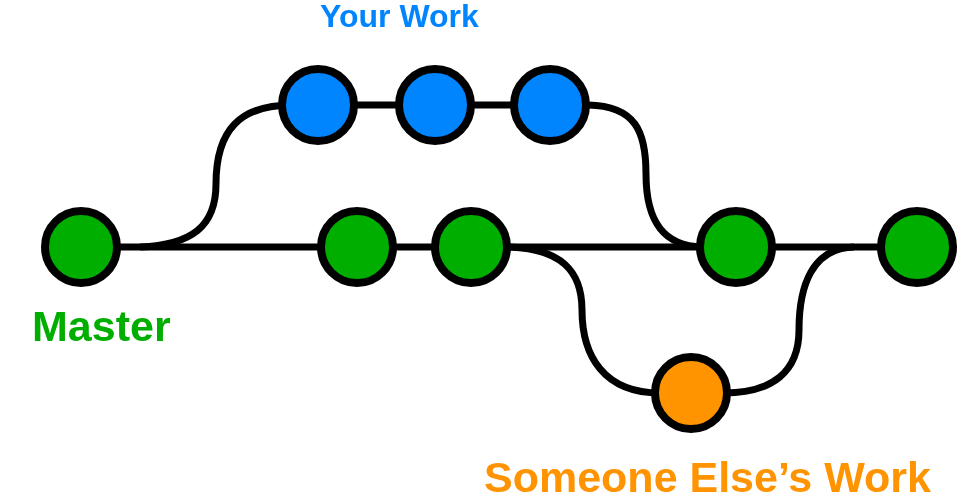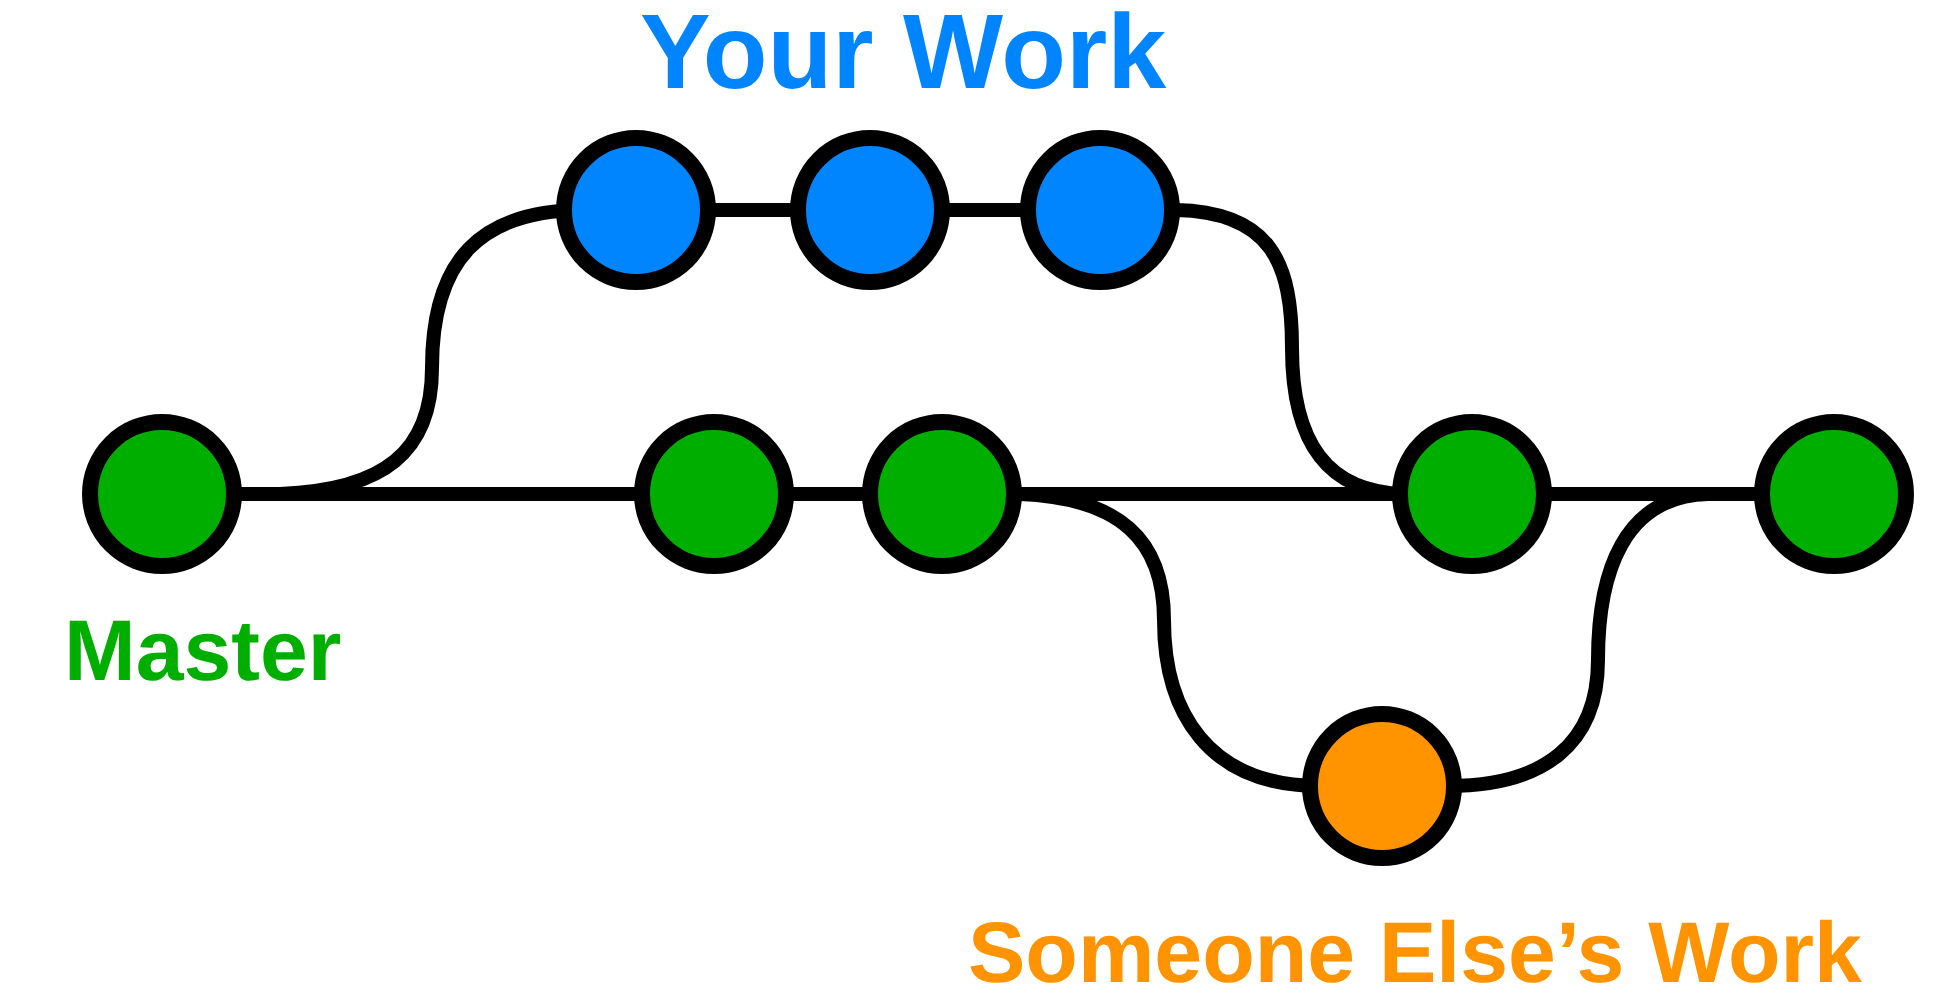--- a/index.html
+++ b/index.html
@@ -40,16 +40,16 @@
       <circle cx="81" cy="247" r="36" fill="#00AE00" stroke="#000000" stroke-width="8"></circle>
       <circle cx="357" cy="247" r="36" fill="#00AE00" stroke="#000000" stroke-width="8"></circle>
       <circle cx="471" cy="247" r="36" fill="#00AE00" stroke="#000000" stroke-width="8"></circle>
       <circle cx="736" cy="247" r="36" fill="#00AE00" stroke="#000000" stroke-width="8"></circle>
       <circle cx="917" cy="247" r="36" fill="#00AE00" stroke="#000000" stroke-width="8"></circle>
       <circle cx="318" cy="105" r="36" fill="#0085FF" stroke="#000000" stroke-width="8"></circle>
       <circle cx="435" cy="105" r="36" fill="#0085FF" stroke="#000000" stroke-width="8"></circle>
       <circle cx="550" cy="105" r="36" fill="#0085FF" stroke="#000000" stroke-width="8"></circle>
       <circle cx="691" cy="393" r="36" fill="#FF9300" stroke="#000000" stroke-width="8"></circle>
     </svg>
-  <div class="branch-label" style="left: 320px; top: 0px; color: rgb(0, 133, 255); font-size: 53px;">Your Work</div>
+  <div class="branch-label" style="left: 320px; top: 0px; color: rgb(0, 133, 255); font-size: 32px;">Your Work</div>
   <div class="branch-label" style="left: 12px; top: 305px; color: rgb(0, 174, 0); font-size: 43px; margin-left: 20px;">Master</div>
   <div class="branch-label" style="left: 484px; top: 456px; color: rgb(255, 147, 0); font-size: 43px;">Someone Else’s Work</div>
 </div>
 
 </body></html>

